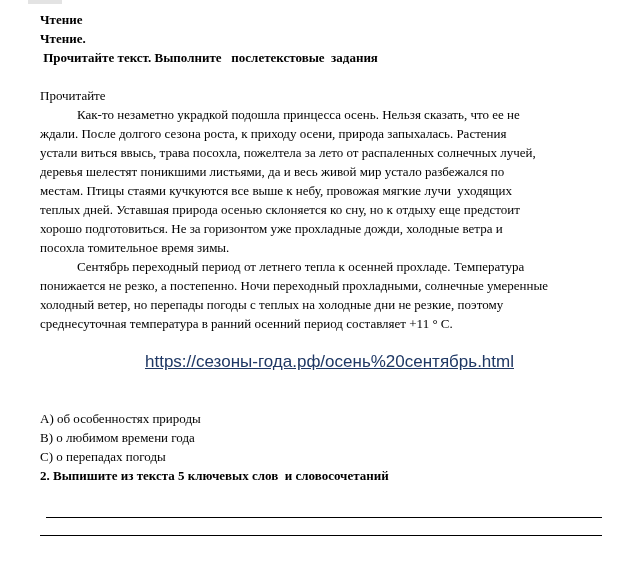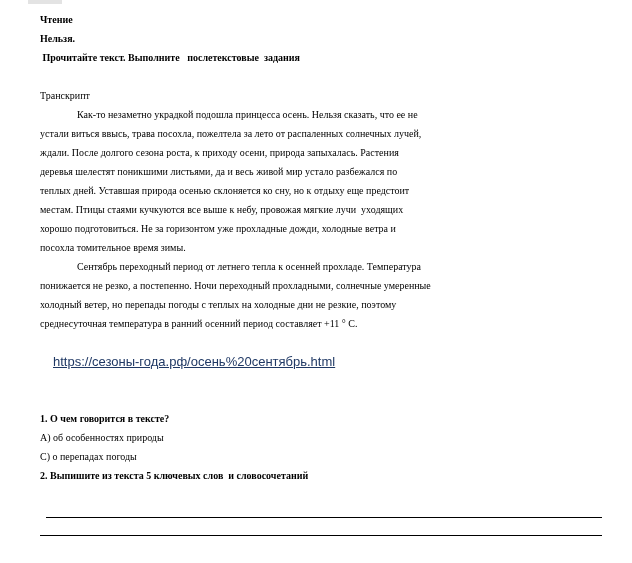--- a/index.html
+++ b/index.html
@@ -17,31 +17,32 @@
     position: absolute;
     top: 0; left: 28px;
     width: 34px; height: 4px;
     background: #e3e3e3;
   }
   .page {
     padding: 10px 30px 0 40px;
     width: 632px;
   }
   .line {
-    font-size: 10px;
+    font-size: 13px;
     line-height: 19px;
     white-space: pre-wrap;
     letter-spacing: 0px;
   }
   .bold { font-weight: bold; }
   .gap { height: 19px; }
   .indent { padding-left: 37px; font-family: Liberation Serif, serif; }
   .link-line {
     line-height: 19px;
-    font-size: 13px;
+    font-size: 17px;
+    text-align: center;
   }
   a.src-link {
     font-family: "Liberation Sans", "DejaVu Sans", sans-serif;
     color: #1f3864;
     text-decoration: underline;
     cursor: pointer;
   }
   .answer-line {
     height: 18px;
     border-bottom: 1px solid #000000;
@@ -50,52 +51,52 @@
   .answer-line.first { margin-top: 15px; width: 99%; margin-left: 1%; }
 </style>
 </head>
 <body>
 
 <div class="artifact"></div>
 
 <div class="page">
 
   <div class="line bold">Чтение</div>
-  <div class="line bold">Нельзя.</div>
+  <div class="line bold">Чтение.</div>
   <div class="line bold"> Прочитайте текст. Выполните   послетекстовые  задания</div>
 
   <div class="gap"></div>
 
-  <div class="line">Транскрипт</div>
+  <div class="line">Прочитайте</div>
 
   <div>
     <div class="line indent">Как-то незаметно украдкой подошла принцесса осень. Нельзя сказать, что ее не</div>
+    <div class="line">ждали. После долгого сезона роста, к приходу осени, природа запыхалась. Растения</div>
     <div class="line">устали виться ввысь, трава посохла, пожелтела за лето от распаленных солнечных лучей,</div>
-    <div class="line">ждали. После долгого сезона роста, к приходу осени, природа запыхалась. Растения</div>
     <div class="line">деревья шелестят поникшими листьями, да и весь живой мир устало разбежался по</div>
+    <div class="line">местам. Птицы стаями кучкуются все выше к небу, провожая мягкие лучи  уходящих</div>
     <div class="line">теплых дней. Уставшая природа осенью склоняется ко сну, но к отдыху еще предстоит</div>
-    <div class="line">местам. Птицы стаями кучкуются все выше к небу, провожая мягкие лучи  уходящих</div>
     <div class="line">хорошо подготовиться. Не за горизонтом уже прохладные дожди, холодные ветра и</div>
     <div class="line">посохла томительное время зимы.</div>
   </div>
 
   <div>
     <div class="line indent">Сентябрь переходный период от летнего тепла к осенней прохладе. Температура</div>
     <div class="line">понижается не резко, а постепенно. Ночи переходный прохладными, солнечные умеренные</div>
     <div class="line">холодный ветер, но перепады погоды с теплых на холодные дни не резкие, поэтому</div>
     <div class="line">среднесуточная температура в ранний осенний период составляет +11 ° С.</div>
   </div>
 
   <div class="line link-line">
     <a class="src-link" href="#">https://сезоны-года.рф/осень%20сентябрь.html</a>
   </div>
 
   <div class="gap"></div>
 
-  <div class="line bold">1. О чем говорится в тексте?</div>
   <div class="line">А) об особенностях природы</div>
+  <div class="line">В) о любимом времени года</div>
   <div class="line">С) о перепадах погоды</div>
   <div class="line bold">2. Выпишите из текста 5 ключевых слов  и словосочетаний</div>
 
   <div class="answer-line first"></div>
   <div class="answer-line"></div>
 
 </div>
 
 </body></html>

